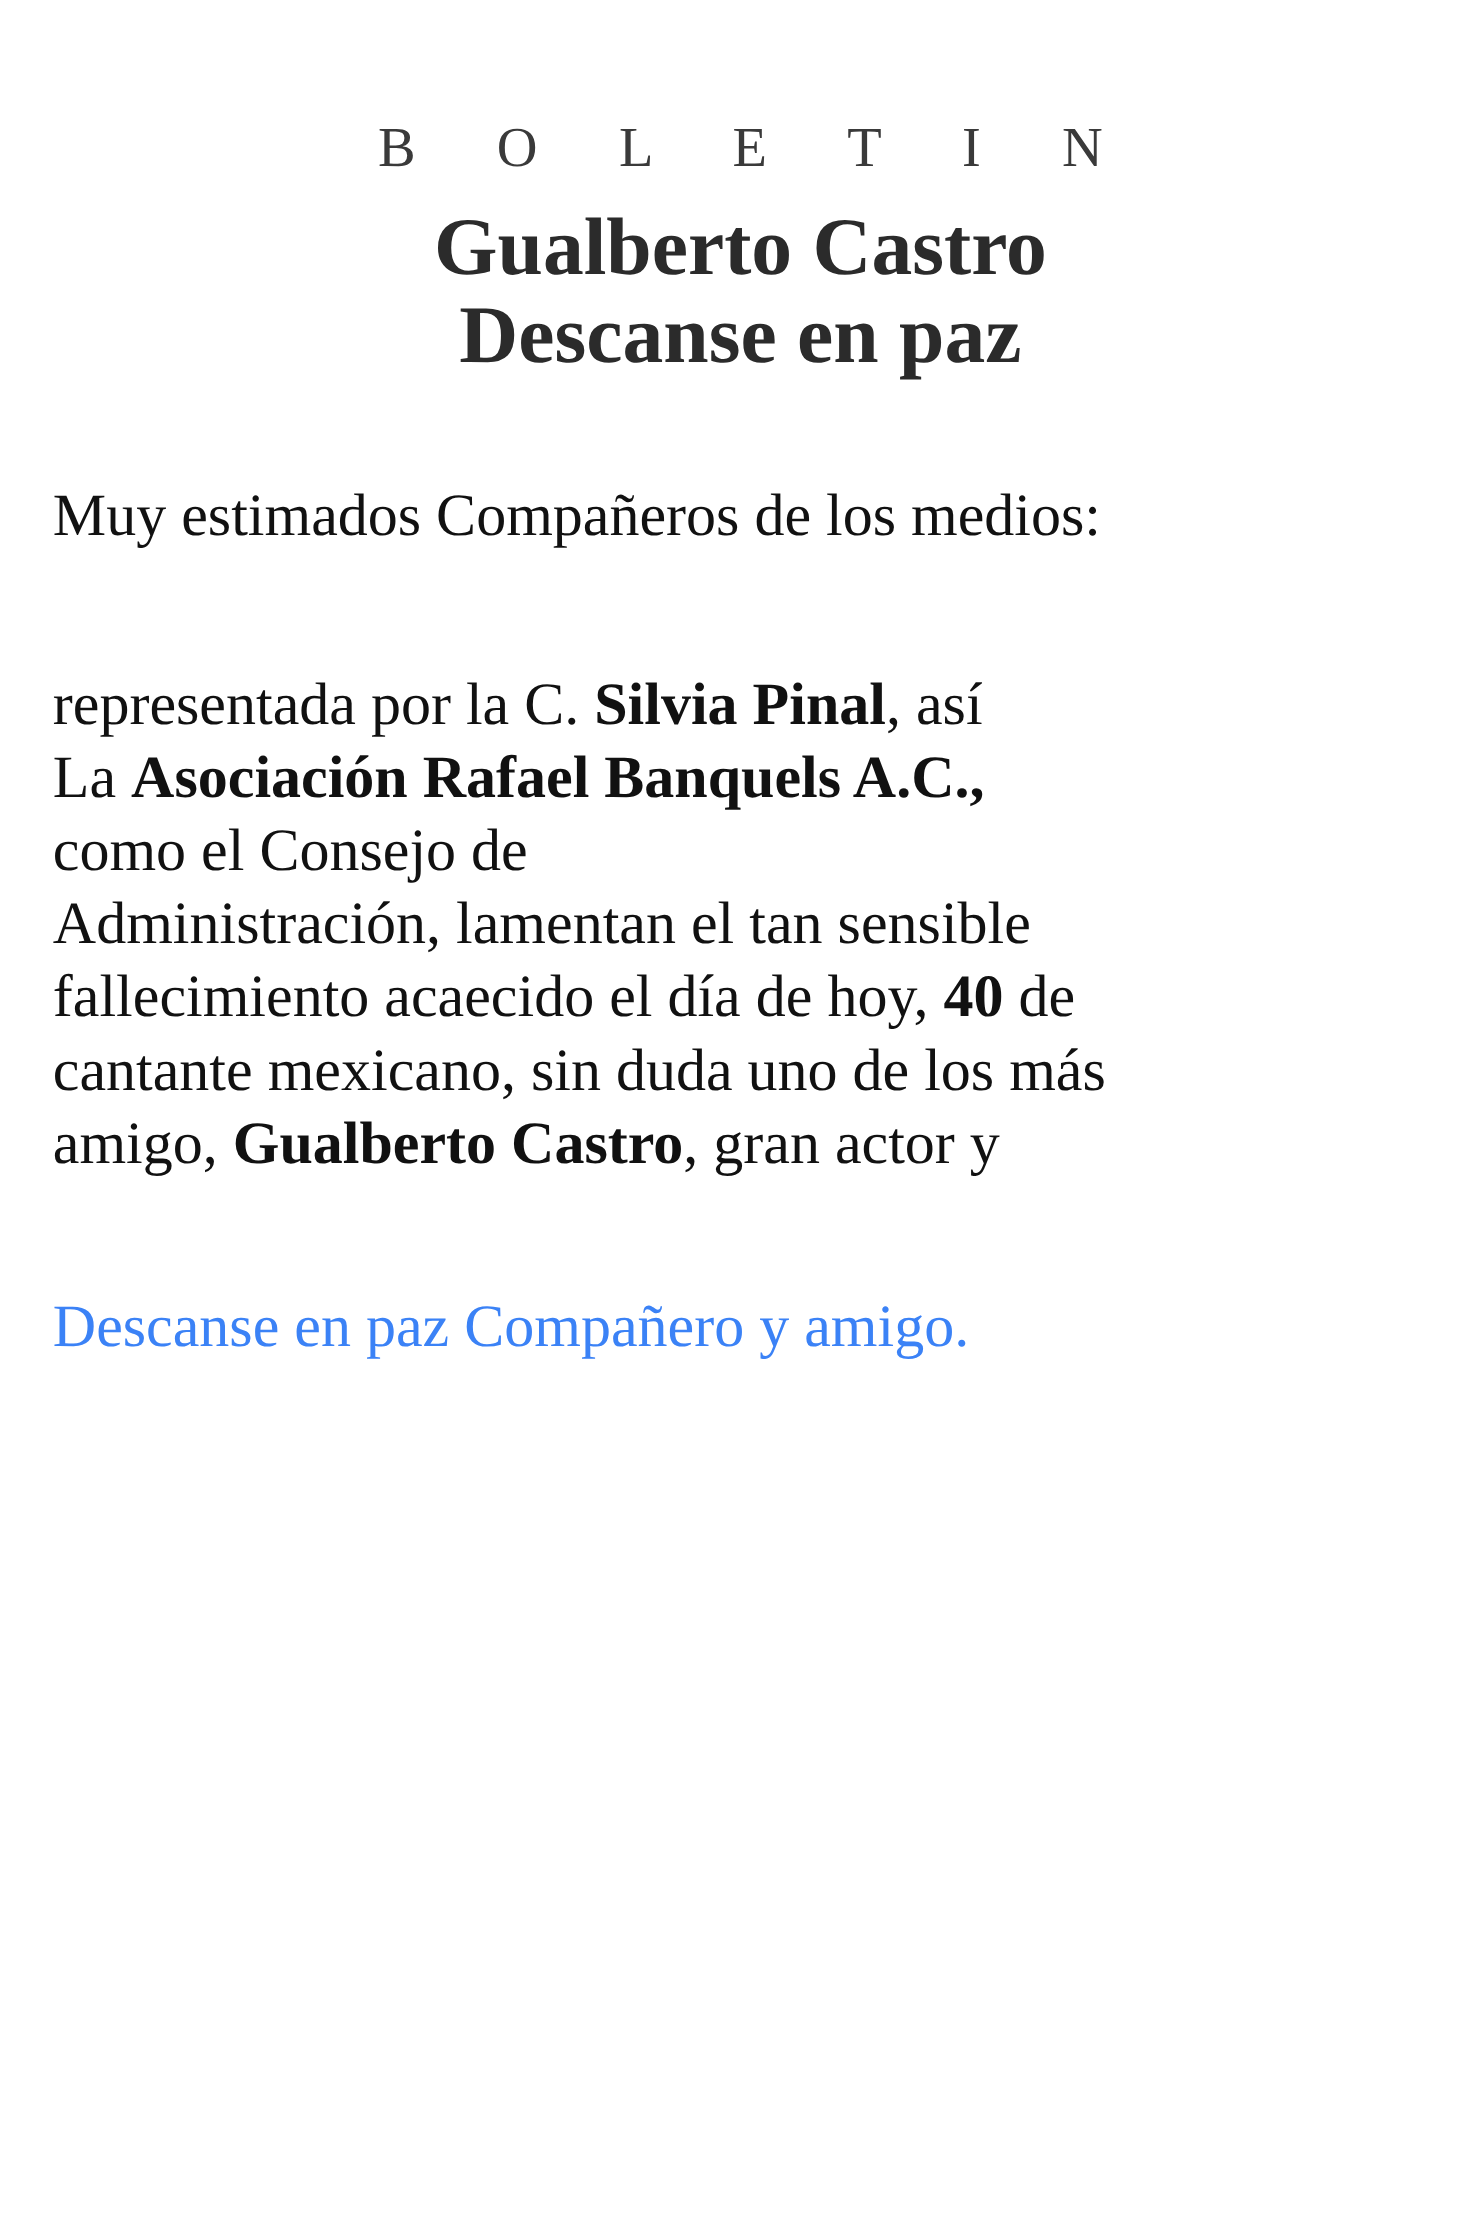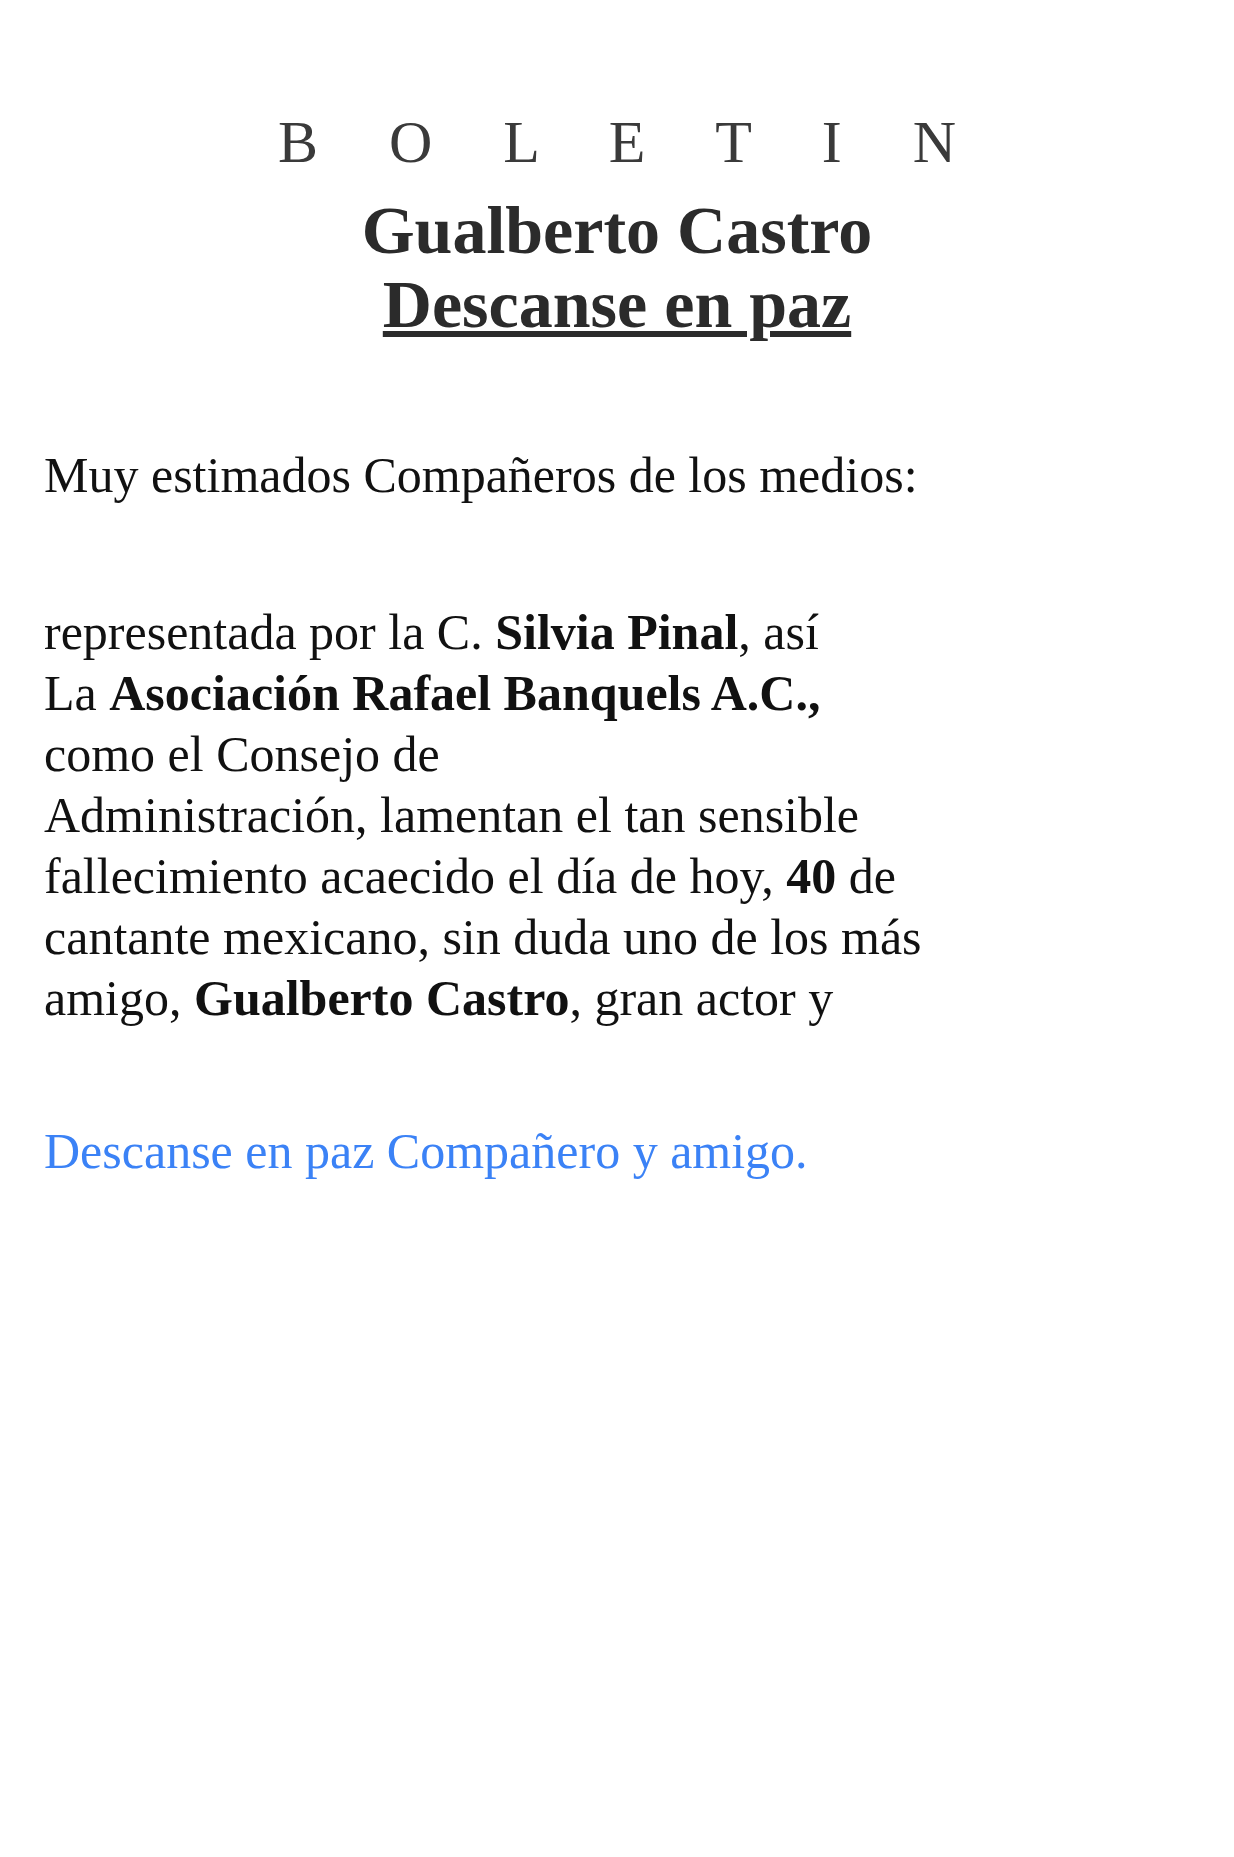--- a/index.html
+++ b/index.html
@@ -25,53 +25,52 @@
   }
 
   
   .header {
     padding-top: 96px;
     text-align: center;
   }
 
   .boletin-title {
     font-family: "Liberation Serif", "DejaVu Serif", serif;
-    font-size: 60px;
+    font-size: 47px;
     line-height: 1.0;
     font-weight: 400;
     letter-spacing: 28px;
     text-indent: 28px;
     color: #3a3a3a;
-    margin: 16px;
+    margin: 4px;
     white-space: nowrap;
   }
 
   .deceased-name {
     font-family: "Liberation Serif", "DejaVu Serif", serif;
     font-size: 68px;
     line-height: 1.06;
     font-weight: 700;
     color: #2b2b2b;
     margin: 22px 0 0 0;
     letter-spacing: 0px;
   }
 
   .rest-in-peace {
     font-family: "Liberation Serif", "DejaVu Serif", serif;
     font-size: 68px;
     line-height: 1.06;
     font-weight: 700;
     color: #2b2b2b;
     margin: 2px 0 0 0;
-    text-decoration: underline;
   }
 
   
   .body-block {
-    margin-top: 105px;
+    margin-top: 84px;
     padding-left: 44px;
     padding-right: 36px;
   }
 
   .salutation {
     font-size: 50px;
     line-height: 1.22;
     font-weight: 400;
     color: #111111;
     margin: 0;

